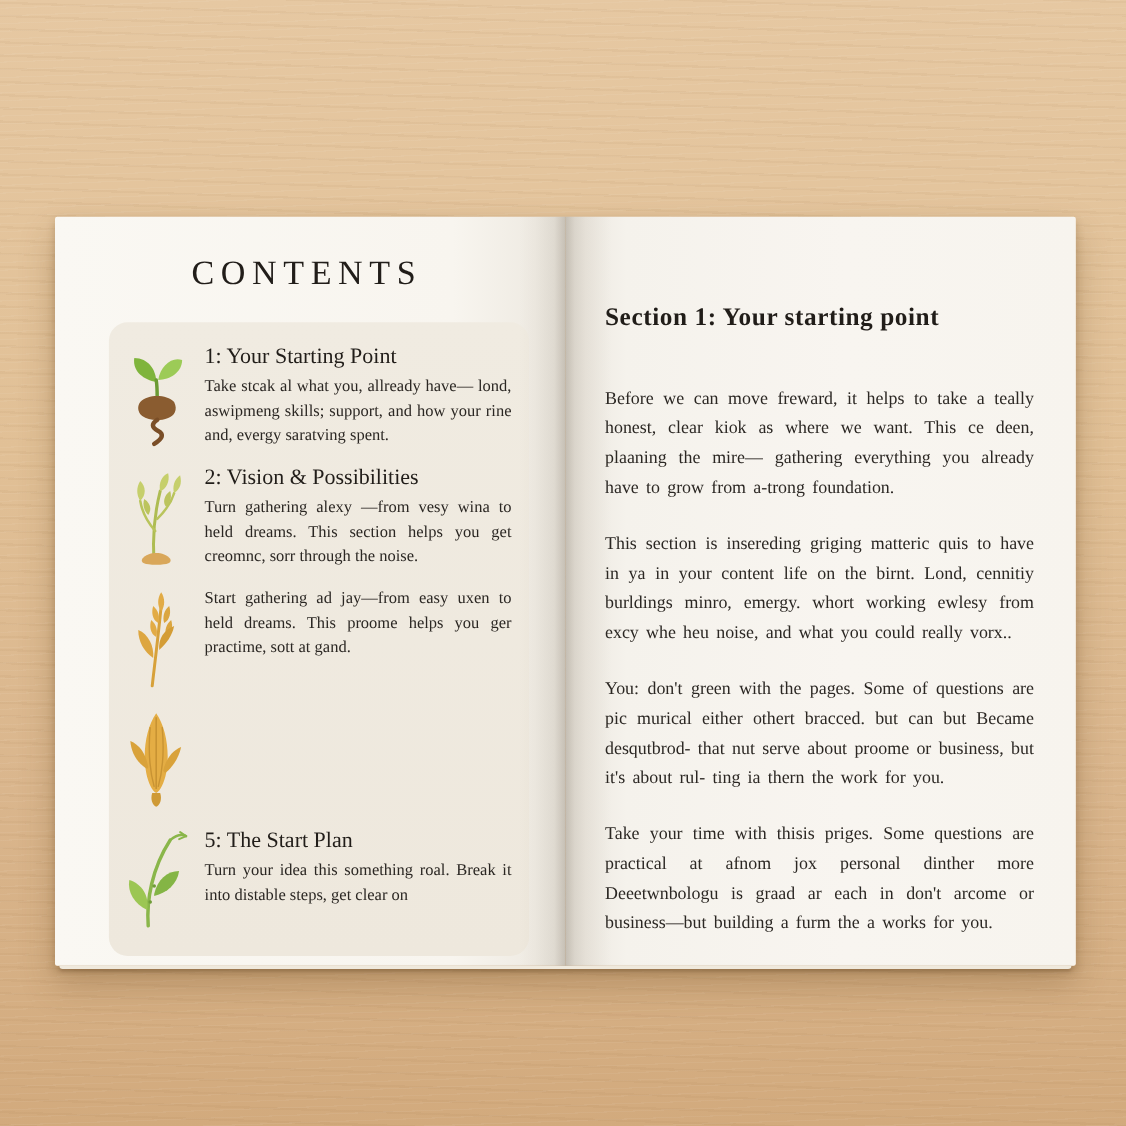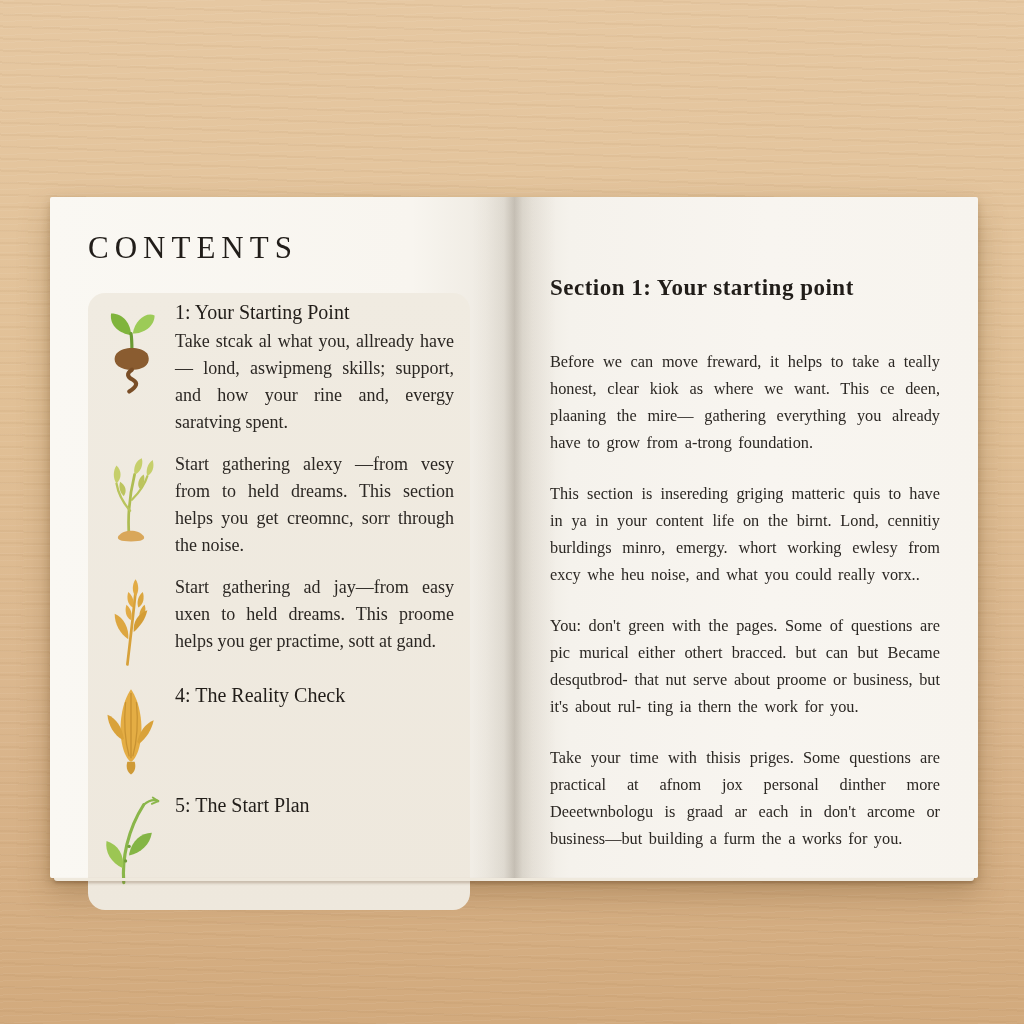--- a/index.html
+++ b/index.html
@@ -35,34 +35,34 @@
     background:linear-gradient(90deg, #faf8f3 0%, #f8f5ef 78%, #efebe3 94%, #e3dfd6 100%);
     padding-top:33px;
   }
   .page-right{
     border-radius:0 2px 2px 0;
     background:linear-gradient(90deg, #e0dcd3 0%, #eeeae2 4%, #f5f2ec 12%, #f8f5f0 55%, #f7f4ee 100%);
     padding:78px 38px 0 36px;
   }
   
   .contents-title{
-    width:382px; margin-left:38px; 
+    width:382px; margin-left:38px; text-align:center;
     font-size:31px; font-weight:normal; letter-spacing:6px; color:#211d19;
   }
   .panel{
-    width:382px; margin:27px 0 0 38px; border-radius:17px;
+    width:382px; margin:27px 0 0 49px; border-radius:17px;
     background:linear-gradient(180deg, #f0ebe1 0%, #eee8dd 100%);
-    padding:6px 16px 8px 12px;
+    padding:18px 16px 8px 12px;
   }
   .toc-item{ display:flex; gap:13px; margin-bottom:13px; }
   .toc-icon{ flex:0 0 62px; height:97px; display:flex; align-items:center; justify-content:center; }
   .toc-icon svg{ width:58px; height:94px; }
   .toc-text{ flex:1; padding-top:2px; }
   .toc-title{ font-size:20px; color:#211d19; margin-bottom:4px; }
-  .toc-body{ font-size:18px; line-height:1.5; text-align:justify; color:#2b2723; }
+  .toc-body{ font-size:15px; line-height:1.5; text-align:justify; color:#2b2723; }
   
   .section-heading{ font-size:23px; font-weight:bold; color:#211d19; letter-spacing:0.5px; }
   .section-body{ margin-top:47px; }
   .section-body p{
     font-size:16.3px; line-height:27px; text-align:justify; word-spacing:2.5px;
     color:#2b2723; margin-bottom:24px; max-width:392px;
   }
 </style>
 </head>
 <body>
@@ -98,21 +98,22 @@
             <path d="M33 52 C41 44 47 36 50 26" stroke="#b9c45c" stroke-width="2.5" fill="none" stroke-linecap="round"></path>
             <path d="M36 24 C34 16 38 8 44 6 C46 14 42 22 36 24 Z" fill="#c6cf6b"></path>
             <path d="M16 34 C12 28 12 20 16 14 C22 20 22 28 16 34 Z" fill="#c6cf6b"></path>
             <path d="M50 26 C48 20 50 12 56 8 C58 16 56 22 50 26 Z" fill="#c6cf6b"></path>
             <path d="M24 48 C20 44 18 38 20 32 C26 36 28 42 24 48 Z" fill="#bcc45e"></path>
             <path d="M42 40 C46 36 48 30 46 24 C40 28 38 36 42 40 Z" fill="#bcc45e"></path>
             <path d="M18 92 C24 84 40 84 46 92 C48 96 44 98 32 98 C20 98 16 96 18 92 Z" fill="#d9a75a"></path>
           </svg>
         </span>
         <div class="toc-text">
-          <div class="toc-body">Start gathering alexy —from vesy from to held dreams. This section helps you get creomnc, sorr through the noise.</div>
+          <div class="toc-title">2: Vision &amp; Possibilities</div>
+          <div class="toc-body">Turn gathering alexy —from vesy wina to held dreams. This section helps you get creomnc, sorr through the noise.</div>
         </div>
       </div>
 
       <div class="toc-item">
         <span class="toc-icon">
           <svg viewBox="0 0 64 100" aria-hidden="true">
             <path d="M28 98 C31 72 34 48 37 18" stroke="#d7a13a" stroke-width="3" fill="none" stroke-linecap="round"></path>
             <path d="M37 4 C41 10 41 18 37 23 C33 18 33 10 37 4 Z" fill="#e2ab45"></path>
             <path d="M29 18 C34 22 36 29 34 35 C28 32 27 24 29 18 Z" fill="#e2ab45"></path>
             <path d="M45 18 C40 22 38 29 40 35 C46 32 47 24 45 18 Z" fill="#dba63f"></path>
@@ -133,38 +134,38 @@
             <path d="M32 4 C42 18 46 44 42 64 C40 74 36 82 32 84 C28 82 24 74 22 64 C18 44 22 18 32 4 Z" fill="#e4ad44"></path>
             <path d="M32 8 L32 80" stroke="#c89333" stroke-width="1.6"></path>
             <path d="M26 18 C24 40 25 60 30 78" stroke="#c89333" stroke-width="1.4" fill="none"></path>
             <path d="M38 18 C40 40 39 60 34 78" stroke="#c89333" stroke-width="1.4" fill="none"></path>
             <path d="M23 60 C13 54 7 44 6 32 C16 36 22 46 24 58 Z" fill="#d9a23a"></path>
             <path d="M41 64 C49 58 55 48 57 38 C47 42 41 52 39 62 Z" fill="#d9a23a"></path>
             <path d="M28 84 C26 90 28 96 32 98 C36 96 38 90 36 84 Z" fill="#cf9a36"></path>
           </svg>
         </span>
         <div class="toc-text">
-          <div class="toc-title">4: The Reality Check</div>
         </div>
       </div>
 
       <div class="toc-item">
         <span class="toc-icon">
           <svg viewBox="0 0 64 100" aria-hidden="true">
             <path d="M24 96 C22 70 28 38 46 10" stroke="#8ab64a" stroke-width="3.5" fill="none" stroke-linecap="round"></path>
             <path d="M46 10 C52 5 58 4 62 6" stroke="#8ab64a" stroke-width="2.5" fill="none" stroke-linecap="round"></path>
             <path d="M56 2 L62 6 L55 9" stroke="#8ab64a" stroke-width="2" fill="none" stroke-linecap="round" stroke-linejoin="round"></path>
             <path d="M23 80 C10 74 3 62 5 50 C18 54 25 66 23 80 Z" fill="#9cc653"></path>
             <path d="M30 64 C33 50 43 41 55 41 C53 54 43 63 30 66 Z" fill="#84b545"></path>
             <circle cx="26" cy="72" r="1.8" fill="#6f9c38"></circle>
             <circle cx="30" cy="56" r="1.8" fill="#6f9c38"></circle>
           </svg>
         </span>
         <div class="toc-text">
           <div class="toc-title">5: The Start Plan</div>
+          <div class="toc-body">Turn your idea this something roal. Break it into distable steps, get clear on</div>
         </div>
       </div>
 
     </div>
   </div>
 
   <div class="page page-right">
     <h2 class="section-heading">Section 1: Your starting point</h2>
     <div class="section-body">
       <p>Before we can move freward, it helps to take a teally honest, clear kiok as where we want. This ce deen, plaaning the mire— gathering everything you already have to grow from a-trong foundation.</p>

